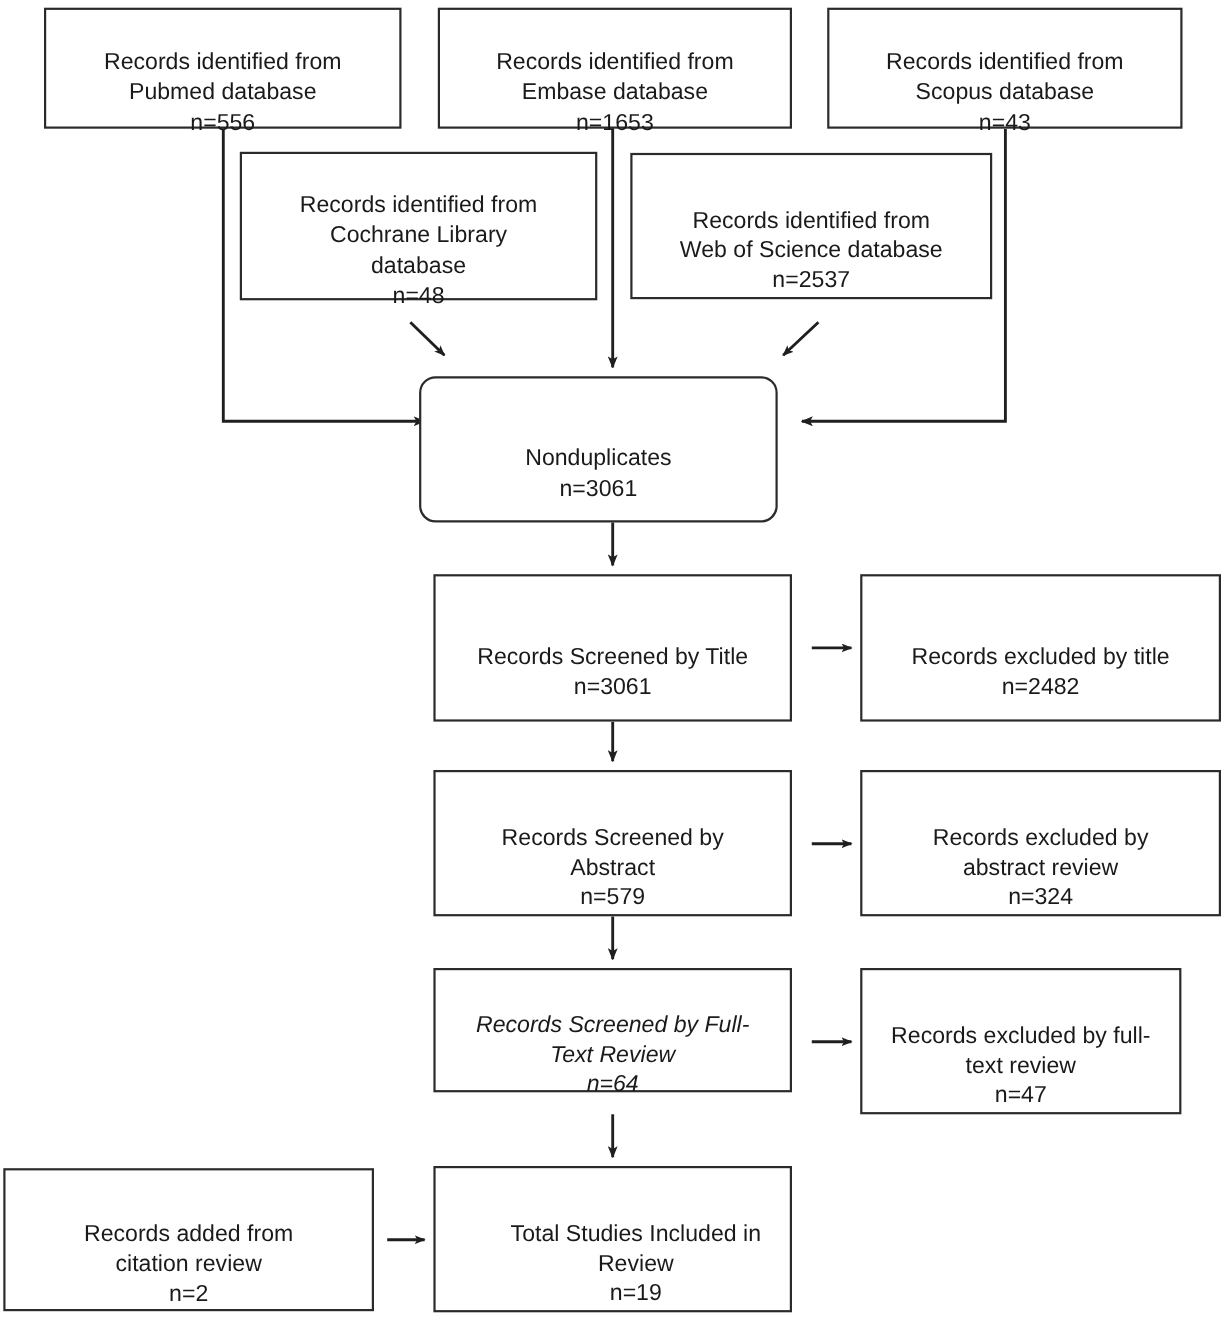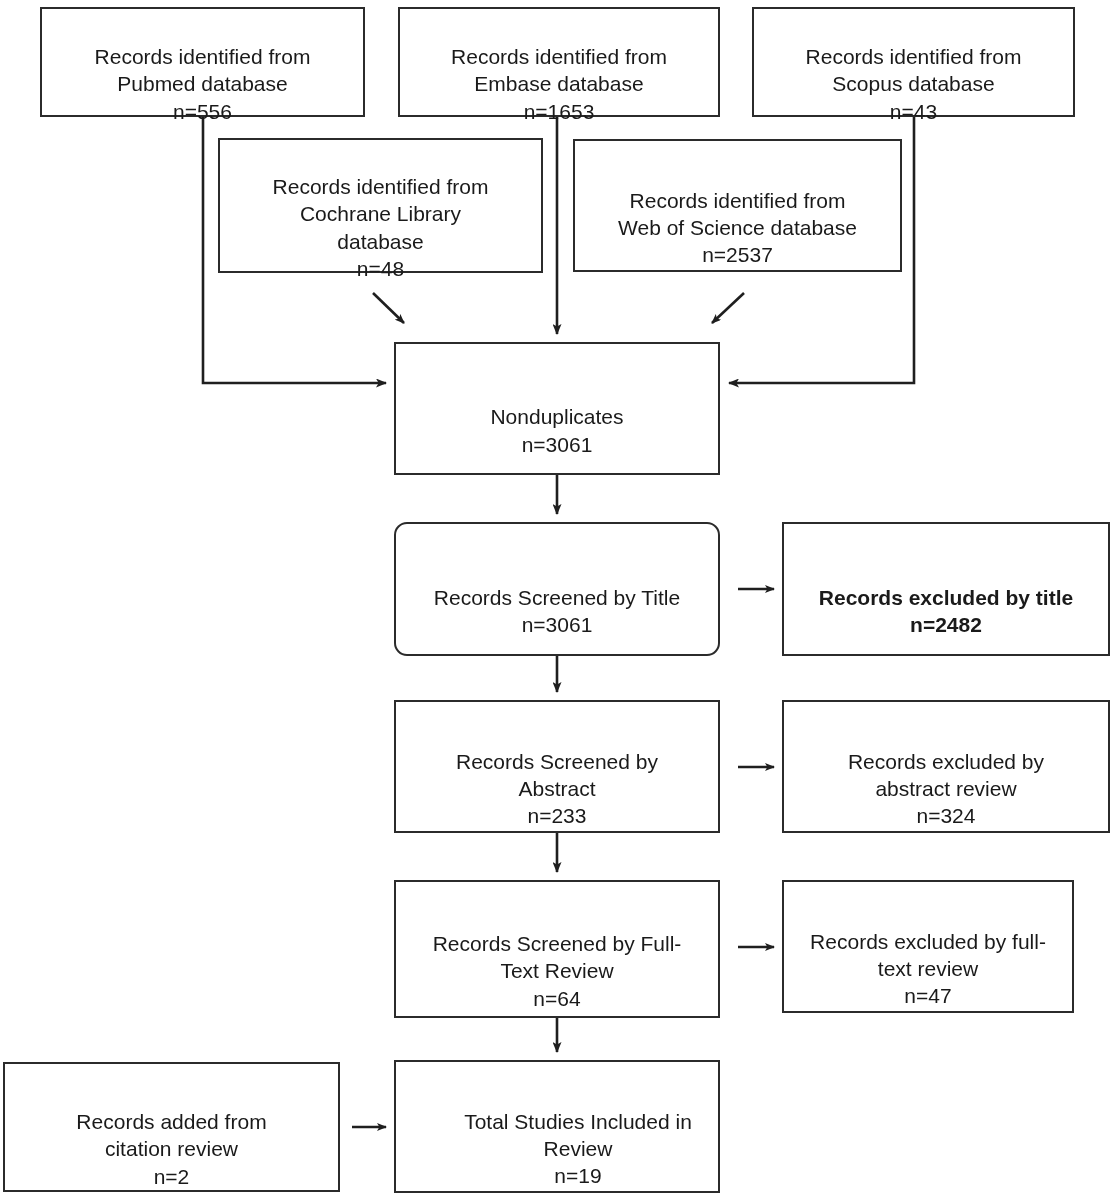--- a/index.html
+++ b/index.html
@@ -44,26 +44,26 @@
     height: 1200px;
     z-index: 1;
     overflow: visible;
   }
   
   #n-pubmed     { left: 40px;  top: 7px;    width: 325px; height: 110px; }
   #n-embase     { left: 398px; top: 7px;    width: 322px; height: 110px; }
   #n-scopus     { left: 752px; top: 7px;    width: 323px; height: 110px; }
   #n-cochrane   { left: 218px; top: 138px;  width: 325px; height: 135px; }
   #n-wos        { left: 573px; top: 139px;  width: 329px; height: 133px; }
-  #n-nondup     { left: 394px; top: 342px;  width: 326px; height: 133px; }
-  #n-title      { left: 394px; top: 522px;  width: 326px; height: 134px; border-radius: 13px; }
-  #n-exctitle   { left: 782px; top: 522px;  width: 328px; height: 134px; font-weight: bold; }
+  #n-nondup     { left: 381px; top: 342px;  width: 326px; height: 133px; border-radius: 15px; }
+  #n-title      { left: 394px; top: 522px;  width: 326px; height: 134px; }
+  #n-exctitle   { left: 782px; top: 522px;  width: 328px; height: 134px; }
   #n-abstract   { left: 394px; top: 700px;  width: 326px; height: 133px; }
   #n-excabs     { left: 782px; top: 700px;  width: 328px; height: 133px; }
-  #n-fulltext   { left: 394px; top: 880px;  width: 326px; height: 138px; }
+  #n-fulltext   { left: 394px; top: 880px;  width: 326px; height: 113px; font-style: italic; }
   #n-excfull    { left: 782px; top: 880px;  width: 292px; height: 133px; }
   #n-total      { left: 394px; top: 1060px; width: 326px; height: 133px; padding-left: 48px; }
   #n-citation   { left: 3px;   top: 1062px; width: 337px; height: 130px; }
 </style>
 </head>
 <body>
 
 <div id="diagram">
 
   <svg class="edges" viewBox="0 0 1115 1200" xmlns="http://www.w3.org/2000/svg">
@@ -145,21 +145,21 @@
   </div>
 
   <div class="node" id="n-exctitle">
     <span class="txt">Records excluded by title
 n=2482</span>
   </div>
 
   <div class="node" id="n-abstract">
     <span class="txt">Records Screened by
 Abstract
-n=233</span>
+n=579</span>
   </div>
 
   <div class="node" id="n-excabs">
     <span class="txt">Records excluded by
 abstract review
 n=324</span>
   </div>
 
   <div class="node" id="n-fulltext">
     <span class="txt">Records Screened by Full-

